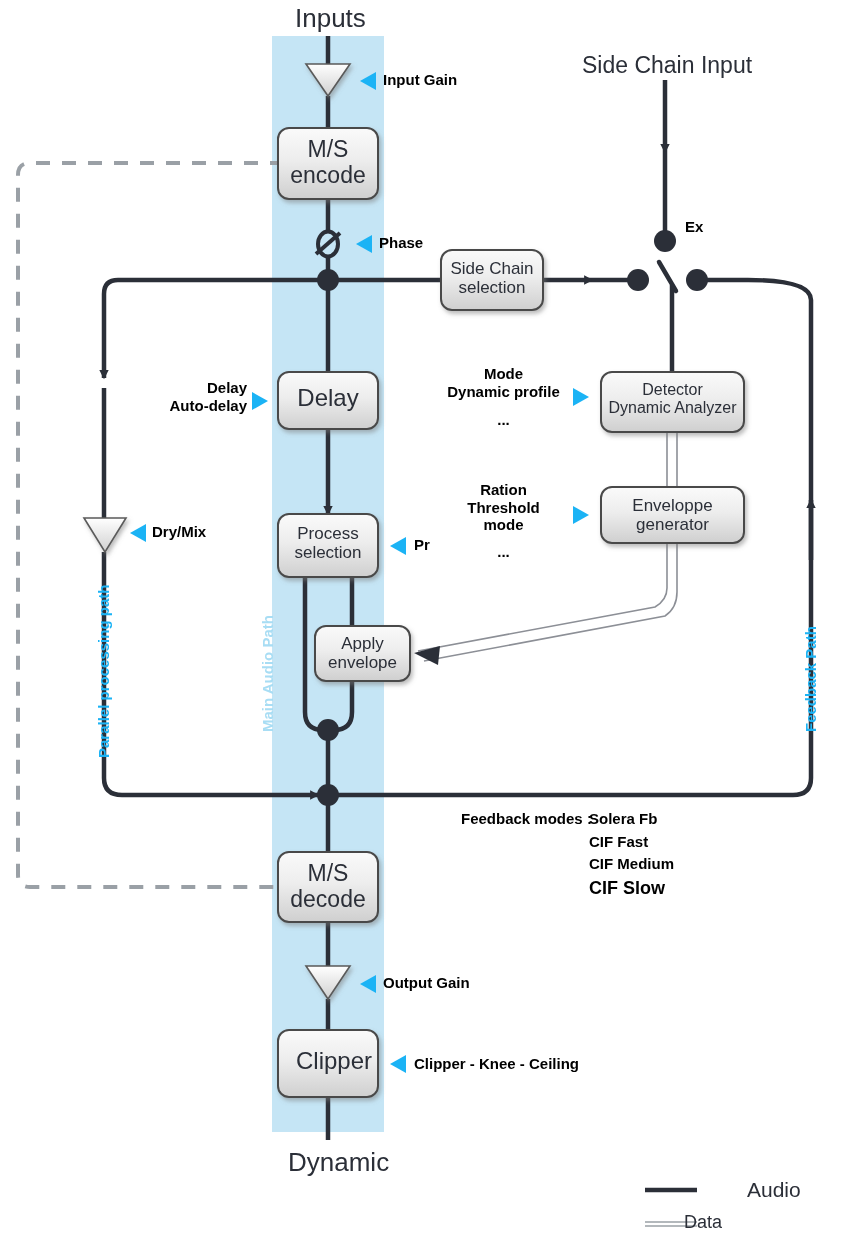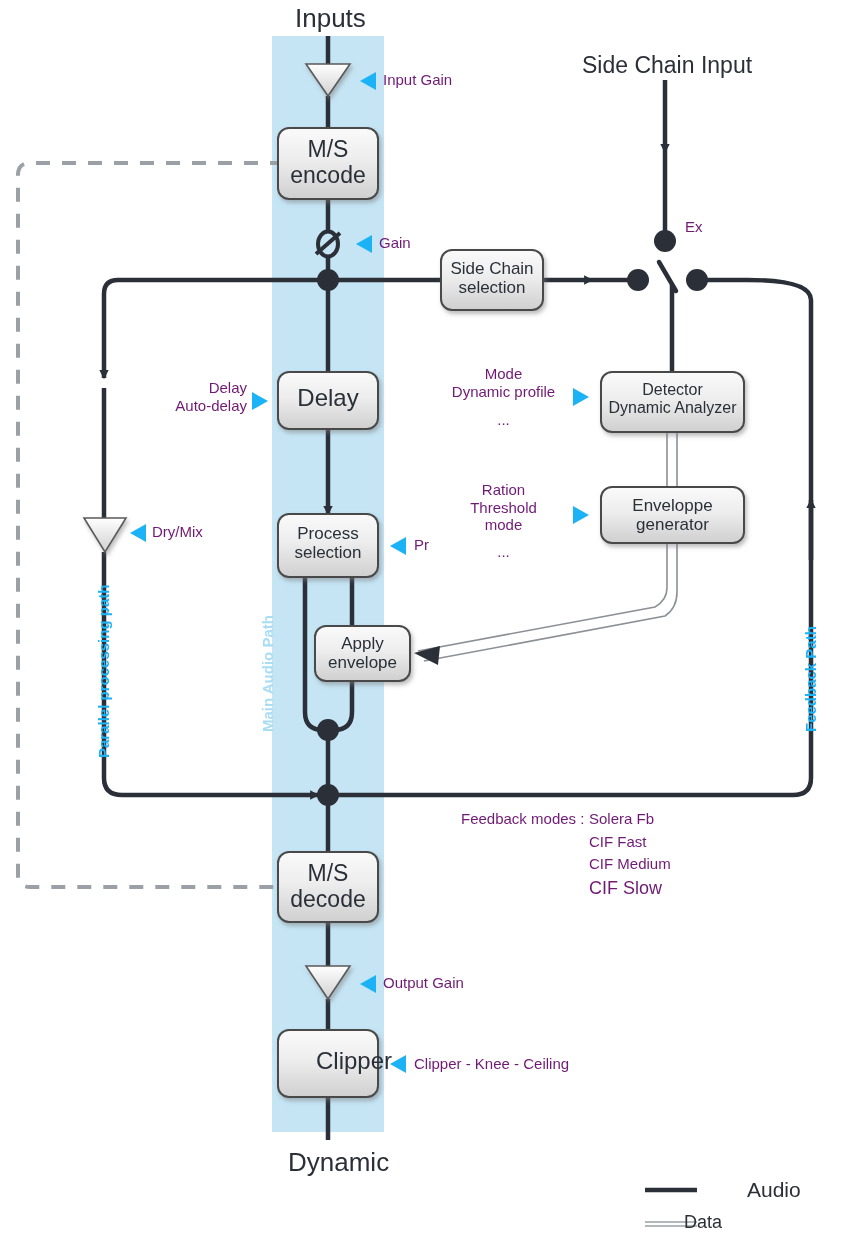--- a/index.html
+++ b/index.html
@@ -3,21 +3,21 @@
 <meta charset="utf-8">
 <style>
   html,body{margin:0;padding:0;background:#ffffff;}
   body{
     font-family:"Liberation Sans", sans-serif;
     width:855px;height:1243px;position:relative;overflow:hidden;
   }
   #stage{position:absolute;left:0;top:0;width:855px;height:1243px;}
   svg.layer{position:absolute;left:0;top:0;width:855px;height:1243px;overflow:visible;}
 
-  .lbl{position:absolute;color:#701a75;font-weight:normal;line-height:1.18;
+  .lbl{position:absolute;color:#000000;font-weight:bold;line-height:1.18;
        white-space:pre-line;}
   .blk-txt{position:absolute;color:#2B2F38;text-align:center;line-height:1.12;
        white-space:pre-line;font-weight:normal;}
   .plain{position:absolute;color:#2B2F38;white-space:nowrap;}
   .vert{position:absolute;color:#1BB3F5;font-weight:bold;
         transform-origin:0 0;transform:rotate(-90deg);white-space:nowrap;}
   .vert.pale{color:#A8DDF4;}
 </style>
 </head>
 <body>
@@ -139,30 +139,30 @@
 
   <div class="blk-txt" style="left:278px;top:137px;width:100px;font-size:23px;">M/S
 encode</div>
   <div class="blk-txt" style="left:278px;top:385px;width:100px;font-size:24px;">Delay</div>
   <div class="blk-txt" style="left:278px;top:524px;width:100px;font-size:17px;">Process
 selection</div>
   <div class="blk-txt" style="left:315px;top:634px;width:95px;font-size:17px;">Apply
 envelope</div>
   <div class="blk-txt" style="left:278px;top:861px;width:100px;font-size:23px;">M/S
 decode</div>
-  <div class="blk-txt" style="left:278px;top:1048px;width:112px;font-size:24px;margin-left:20px;">Clipper</div>
+  <div class="blk-txt" style="left:278px;top:1048px;width:112px;font-size:24px;">Clipper</div>
   <div class="blk-txt" style="left:441px;top:259px;width:102px;font-size:17px;">Side Chain
 selection</div>
   <div class="blk-txt" style="left:601px;top:496px;width:143px;font-size:17px;">Enveloppe
 generator</div>
   <div class="blk-txt" style="left:601px;top:381px;width:143px;font-size:16px;">Detector
 Dynamic Analyzer</div>
 
   <div class="lbl" style="left:383px;top:71px;font-size:15px;">Input Gain</div>
-  <div class="lbl" style="left:379px;top:234px;font-size:15px;">Gain</div>
+  <div class="lbl" style="left:379px;top:234px;font-size:15px;">Phase</div>
   <div class="lbl" style="left:157px;top:379px;width:90px;font-size:15px;text-align:right;">Delay
 Auto-delay</div>
   <div class="lbl" style="left:152px;top:523px;font-size:15px;">Dry/Mix</div>
   <div class="lbl" style="left:414px;top:536px;font-size:15px;">Pr</div>
   <div class="lbl" style="left:383px;top:974px;font-size:15px;">Output Gain</div>
   <div class="lbl" style="left:414px;top:1055px;font-size:15px;">Clipper - Knee - Ceiling</div>
 
   <div class="lbl" style="left:441px;top:365px;width:125px;font-size:15px;text-align:center;">Mode
 Dynamic profile</div>
   <div class="lbl" style="left:441px;top:411px;width:125px;font-size:15px;text-align:center;">...</div>

